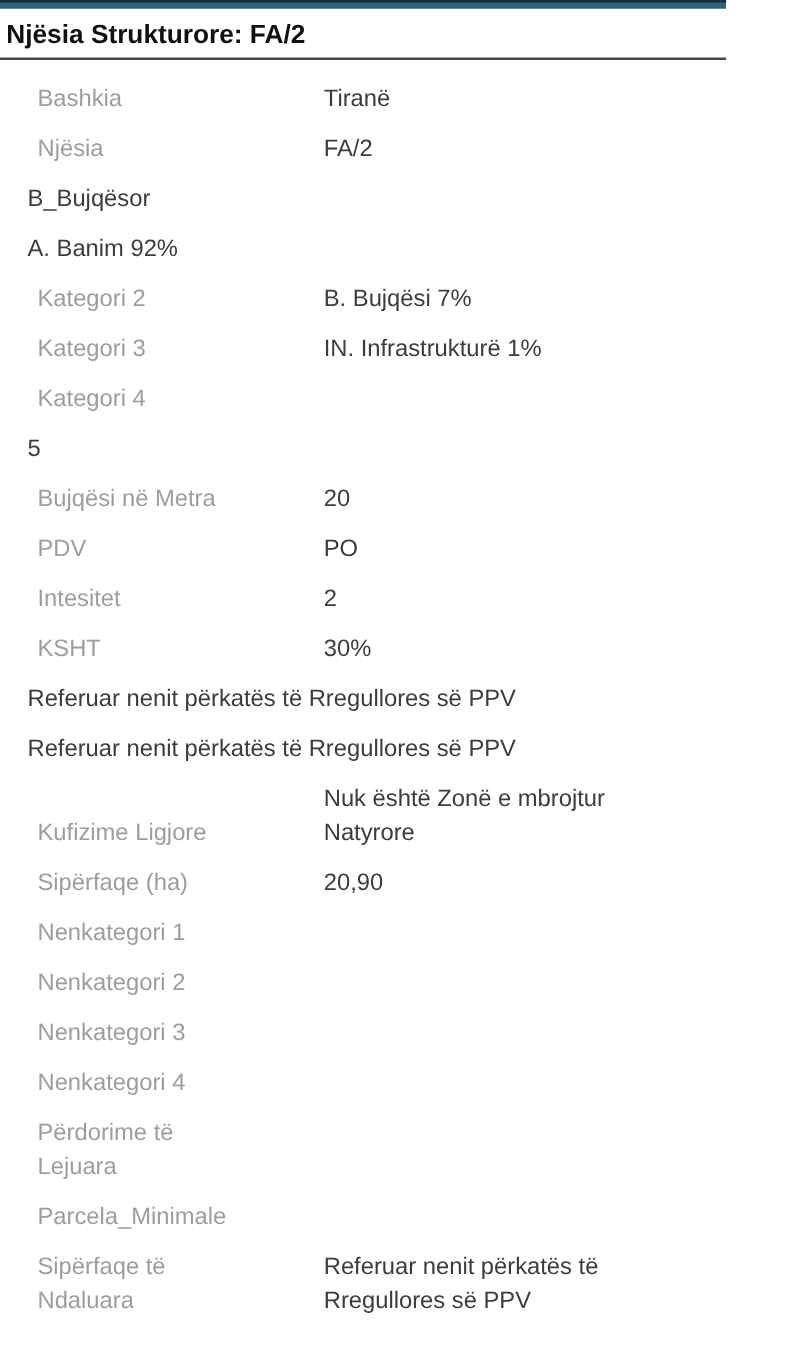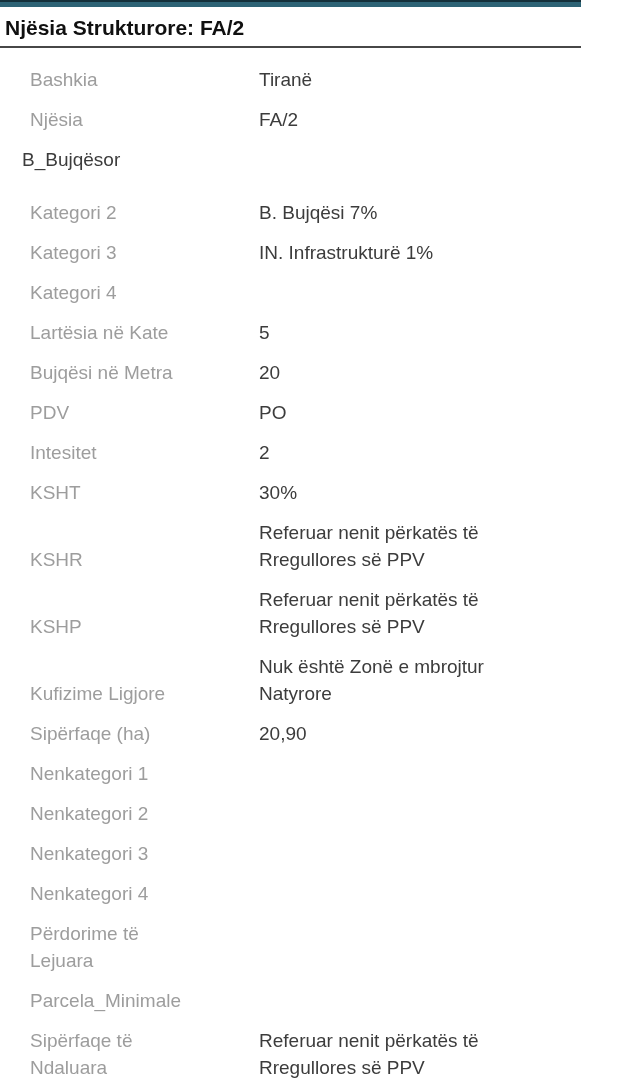--- a/index.html
+++ b/index.html
@@ -66,59 +66,57 @@
       <div class="value">Tiranë</div>
     </div>
       <div class="row">
       <div class="label">Njësia</div>
       <div class="value">FA/2</div>
     </div>
       <div class="row">
       <div class="value">B_Bujqësor</div>
     </div>
       <div class="row">
+      <div class="value">A. Banim 92%</div>
     </div>
       <div class="row">
       <div class="label">Kategori 2</div>
       <div class="value">B. Bujqësi 7%</div>
     </div>
       <div class="row">
       <div class="label">Kategori 3</div>
       <div class="value">IN. Infrastrukturë 1%</div>
     </div>
       <div class="row">
       <div class="label">Kategori 4</div>
       <div class="value"></div>
     </div>
       <div class="row">
-      <div class="label">Lartësia në Kate</div>
       <div class="value">5</div>
     </div>
       <div class="row">
       <div class="label">Bujqësi në Metra</div>
       <div class="value">20</div>
     </div>
       <div class="row">
       <div class="label">PDV</div>
       <div class="value">PO</div>
     </div>
       <div class="row">
       <div class="label">Intesitet</div>
       <div class="value">2</div>
     </div>
       <div class="row">
       <div class="label">KSHT</div>
       <div class="value">30%</div>
     </div>
       <div class="row">
-      <div class="label">KSHR</div>
       <div class="value">Referuar nenit përkatës të Rregullores së PPV</div>
     </div>
       <div class="row">
-      <div class="label">KSHP</div>
       <div class="value">Referuar nenit përkatës të Rregullores së PPV</div>
     </div>
       <div class="row">
       <div class="label">Kufizime Ligjore</div>
       <div class="value">Nuk është Zonë e mbrojtur Natyrore</div>
     </div>
       <div class="row">
       <div class="label">Sipërfaqe (ha)</div>
       <div class="value">20,90</div>
     </div>

